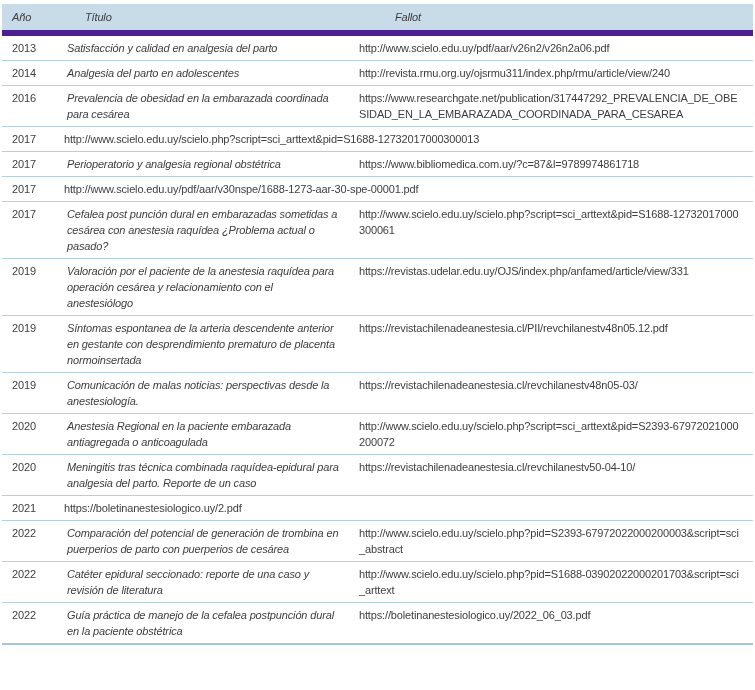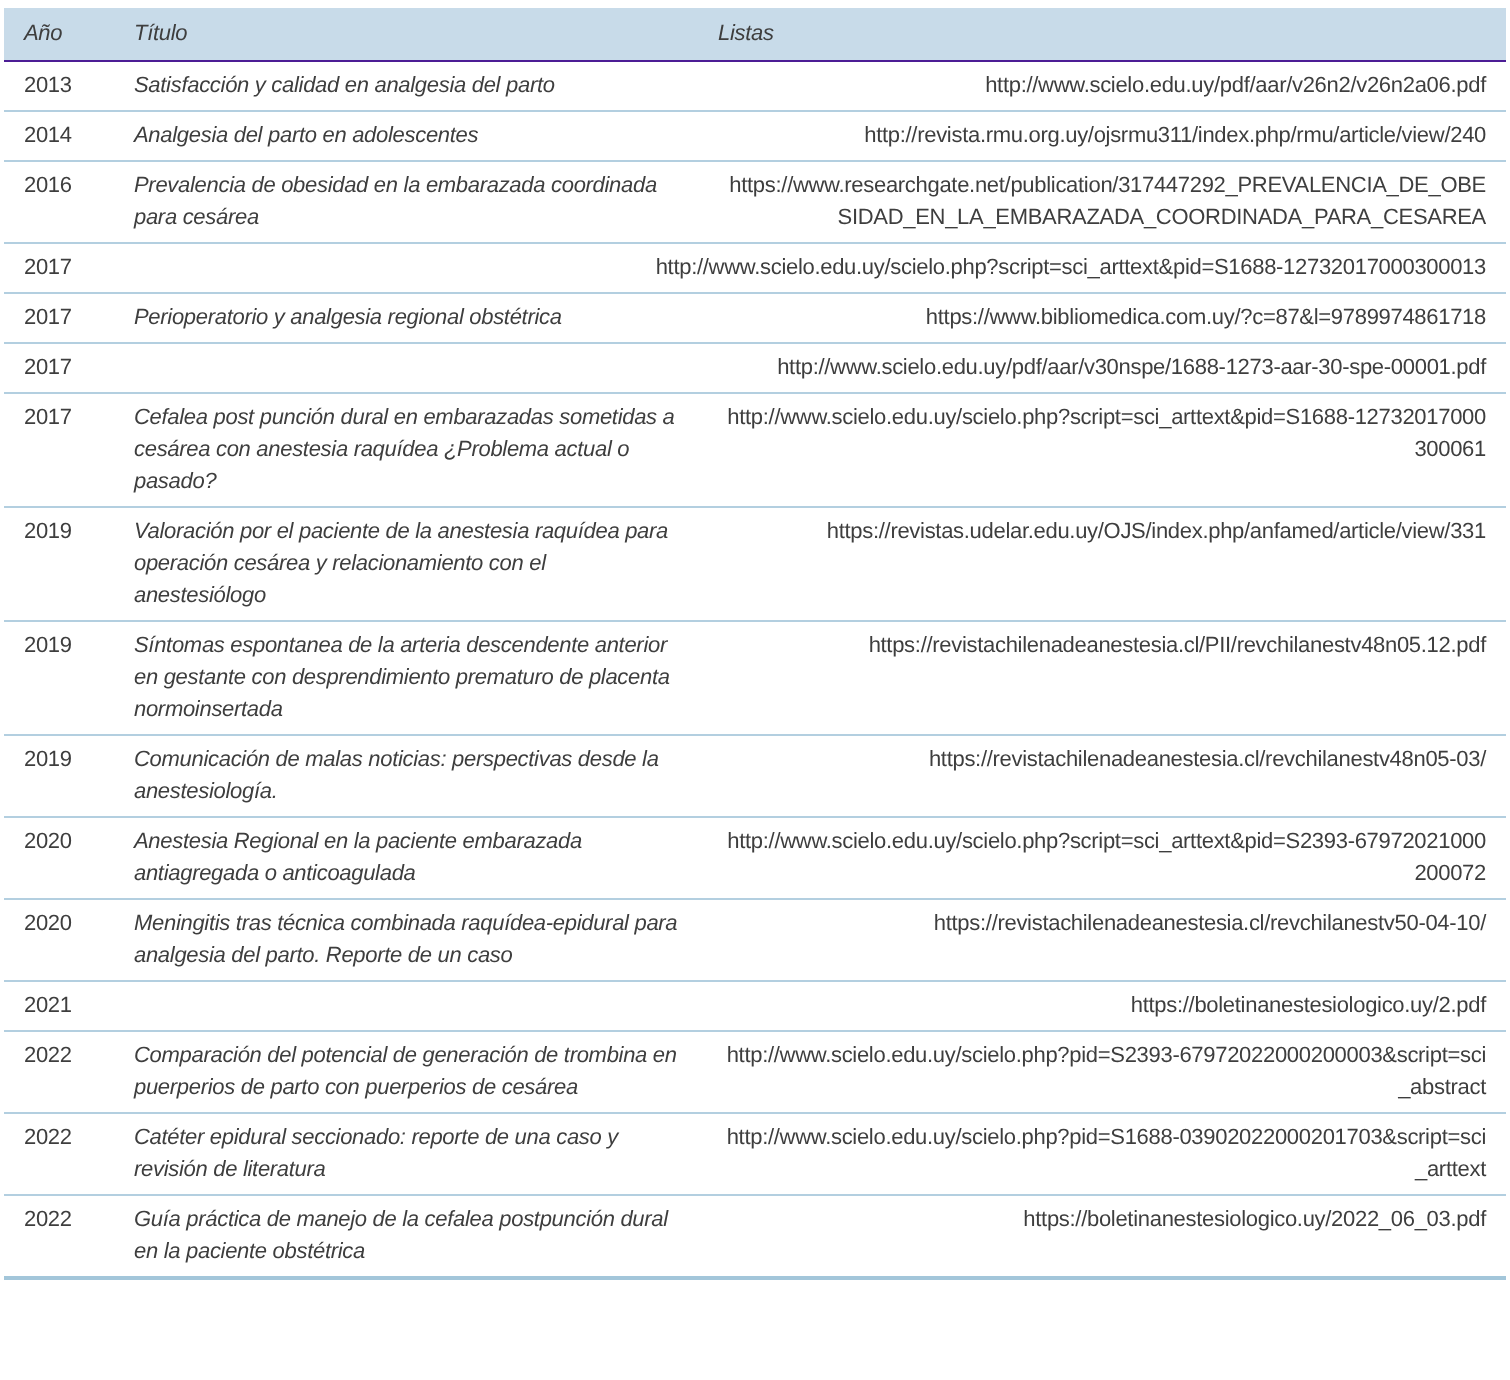--- a/index.html
+++ b/index.html
@@ -17,21 +17,22 @@
     letter-spacing: -0.15px;
   }
   .table {
     margin: 4px 2px 0 2px;
   }
   .thead {
     display: flex;
     background: #c8dbe9;
     font-style: italic;
     padding: 5px 0;
-    border-bottom: 1px solid #4c1d95;
+    border-bottom: 6px solid #4c1d95;
+    gap: 18px;
   }
   .row {
     display: flex;
     padding: 4px 0 4px 0;
     border-bottom: 1.5px solid #b3cfe0;
   }
   .row:last-child {
     border-bottom: 2.5px solid #a3c6da;
   }
   .cell { overflow: hidden; }
@@ -45,31 +46,30 @@
     padding-right: 14px;
     font-style: italic;
   }
   .c-site {
     flex: 1 1 auto;
     padding-left: 5px;
     padding-right: 10px;
   }
   .url {
     word-break: break-all;
-    text-align: right;
   }
 </style>
 </head>
 <body>
 
 <div class="table">
   <div class="thead">
     <div class="cell c-year">Año</div>
     <div class="cell c-title">Título</div>
-    <div class="cell c-site">Listas</div>
+    <div class="cell c-site">Fallot</div>
   </div>
   <div id="tbody">
   <div class="row">
     <div class="cell c-year">2013</div>
     <div class="cell c-title">Satisfacción y calidad en analgesia del parto</div>
     <div class="cell c-site url">http://www.scielo.edu.uy/pdf/aar/v26n2/v26n2a06.pdf</div>
   </div>
 
   <div class="row">
     <div class="cell c-year">2014</div>

